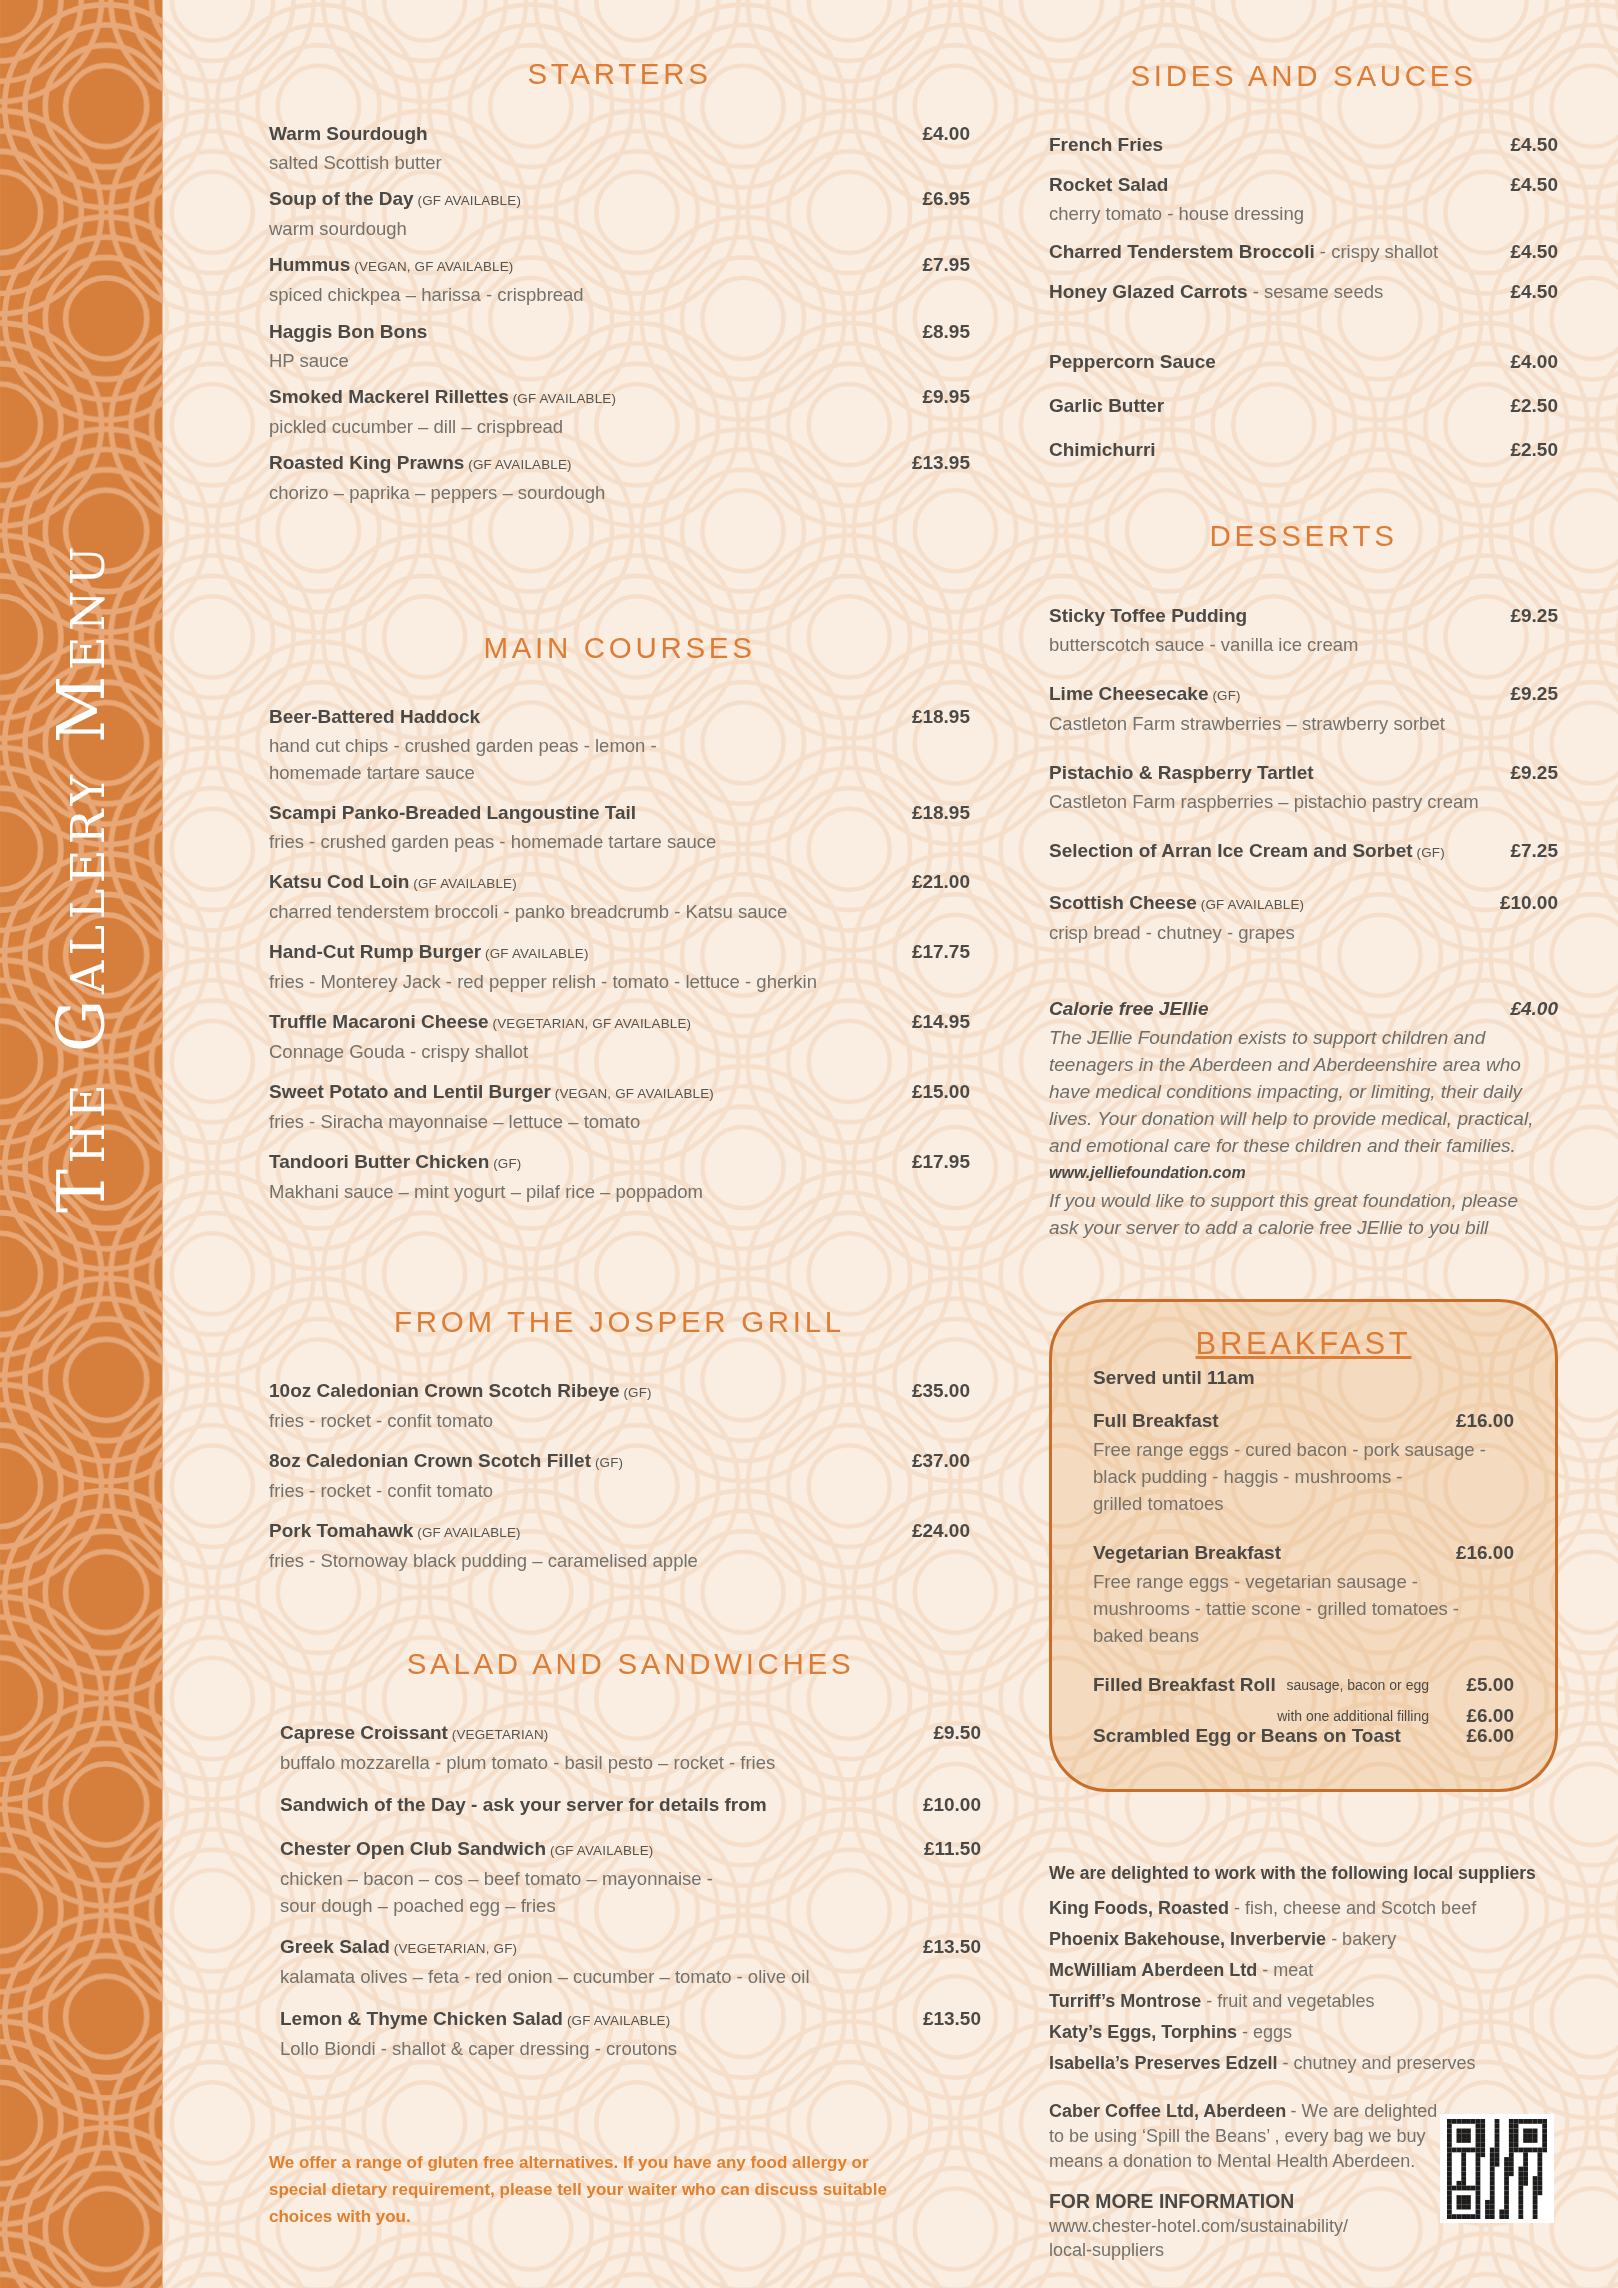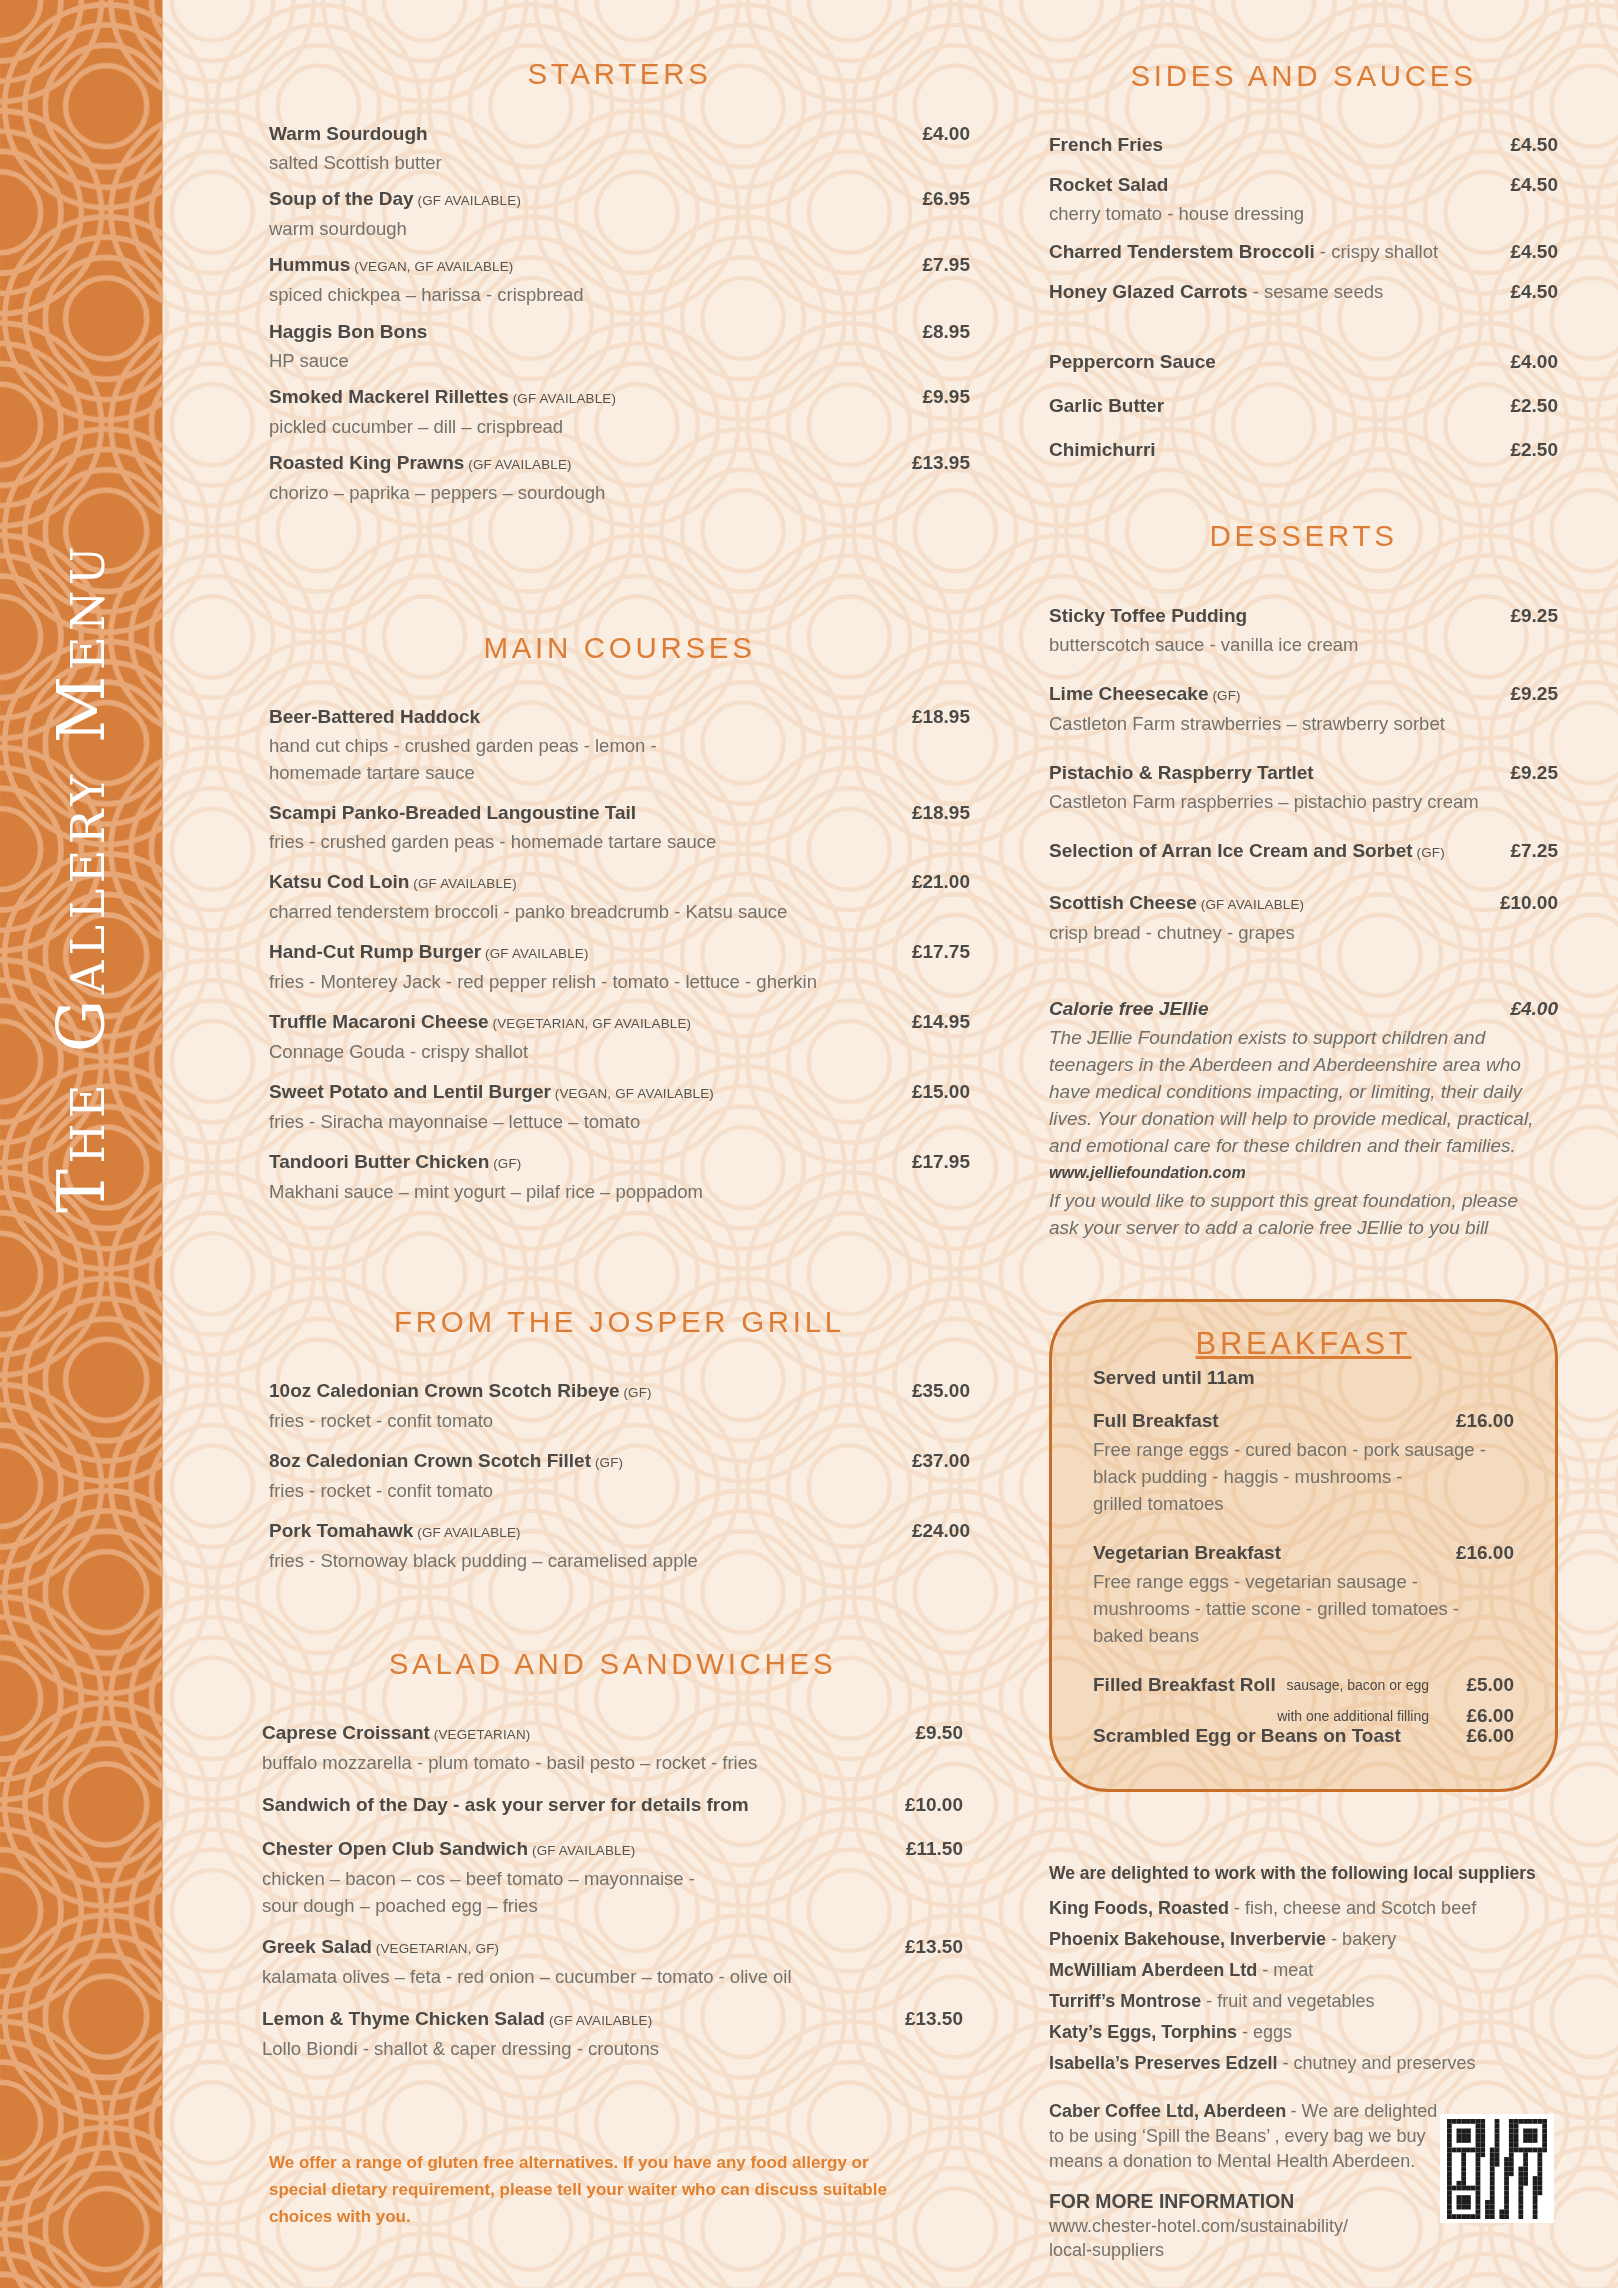--- a/index.html
+++ b/index.html
@@ -231,21 +231,21 @@
             <div class="row"><span class="nm">8oz Caledonian Crown Scotch Fillet</span><span class="tag">&nbsp;(GF)</span><span class="price">£37.00</span></div>
             <div class="desc">fries - rocket - confit tomato</div>
           </div>
           <div class="item">
             <div class="row"><span class="nm">Pork Tomahawk</span><span class="tag">&nbsp;(GF AVAILABLE)</span><span class="price">£24.00</span></div>
             <div class="desc">fries - Stornoway black pudding – caramelised apple</div>
           </div>
         </div>
     </section>
 
-    <section class="sec" style="left:262px;top:1645px;width:701px;">
+    <section class="sec" style="left:280px;top:1645px;width:701px;">
       <h2 class="shead mb40">SALAD AND SANDWICHES</h2>
       <div class="items gap14">
           <div class="item">
             <div class="row"><span class="nm">Caprese Croissant</span><span class="tag">&nbsp;(VEGETARIAN)</span><span class="price">£9.50</span></div>
             <div class="desc">buffalo mozzarella - plum tomato - basil pesto – rocket - fries</div>
           </div>
           <div class="item">
             <div class="row"><span class="nm">Sandwich of the Day - ask your server for details from</span><span class="price">£10.00</span></div>
           </div>
           <div class="item">

